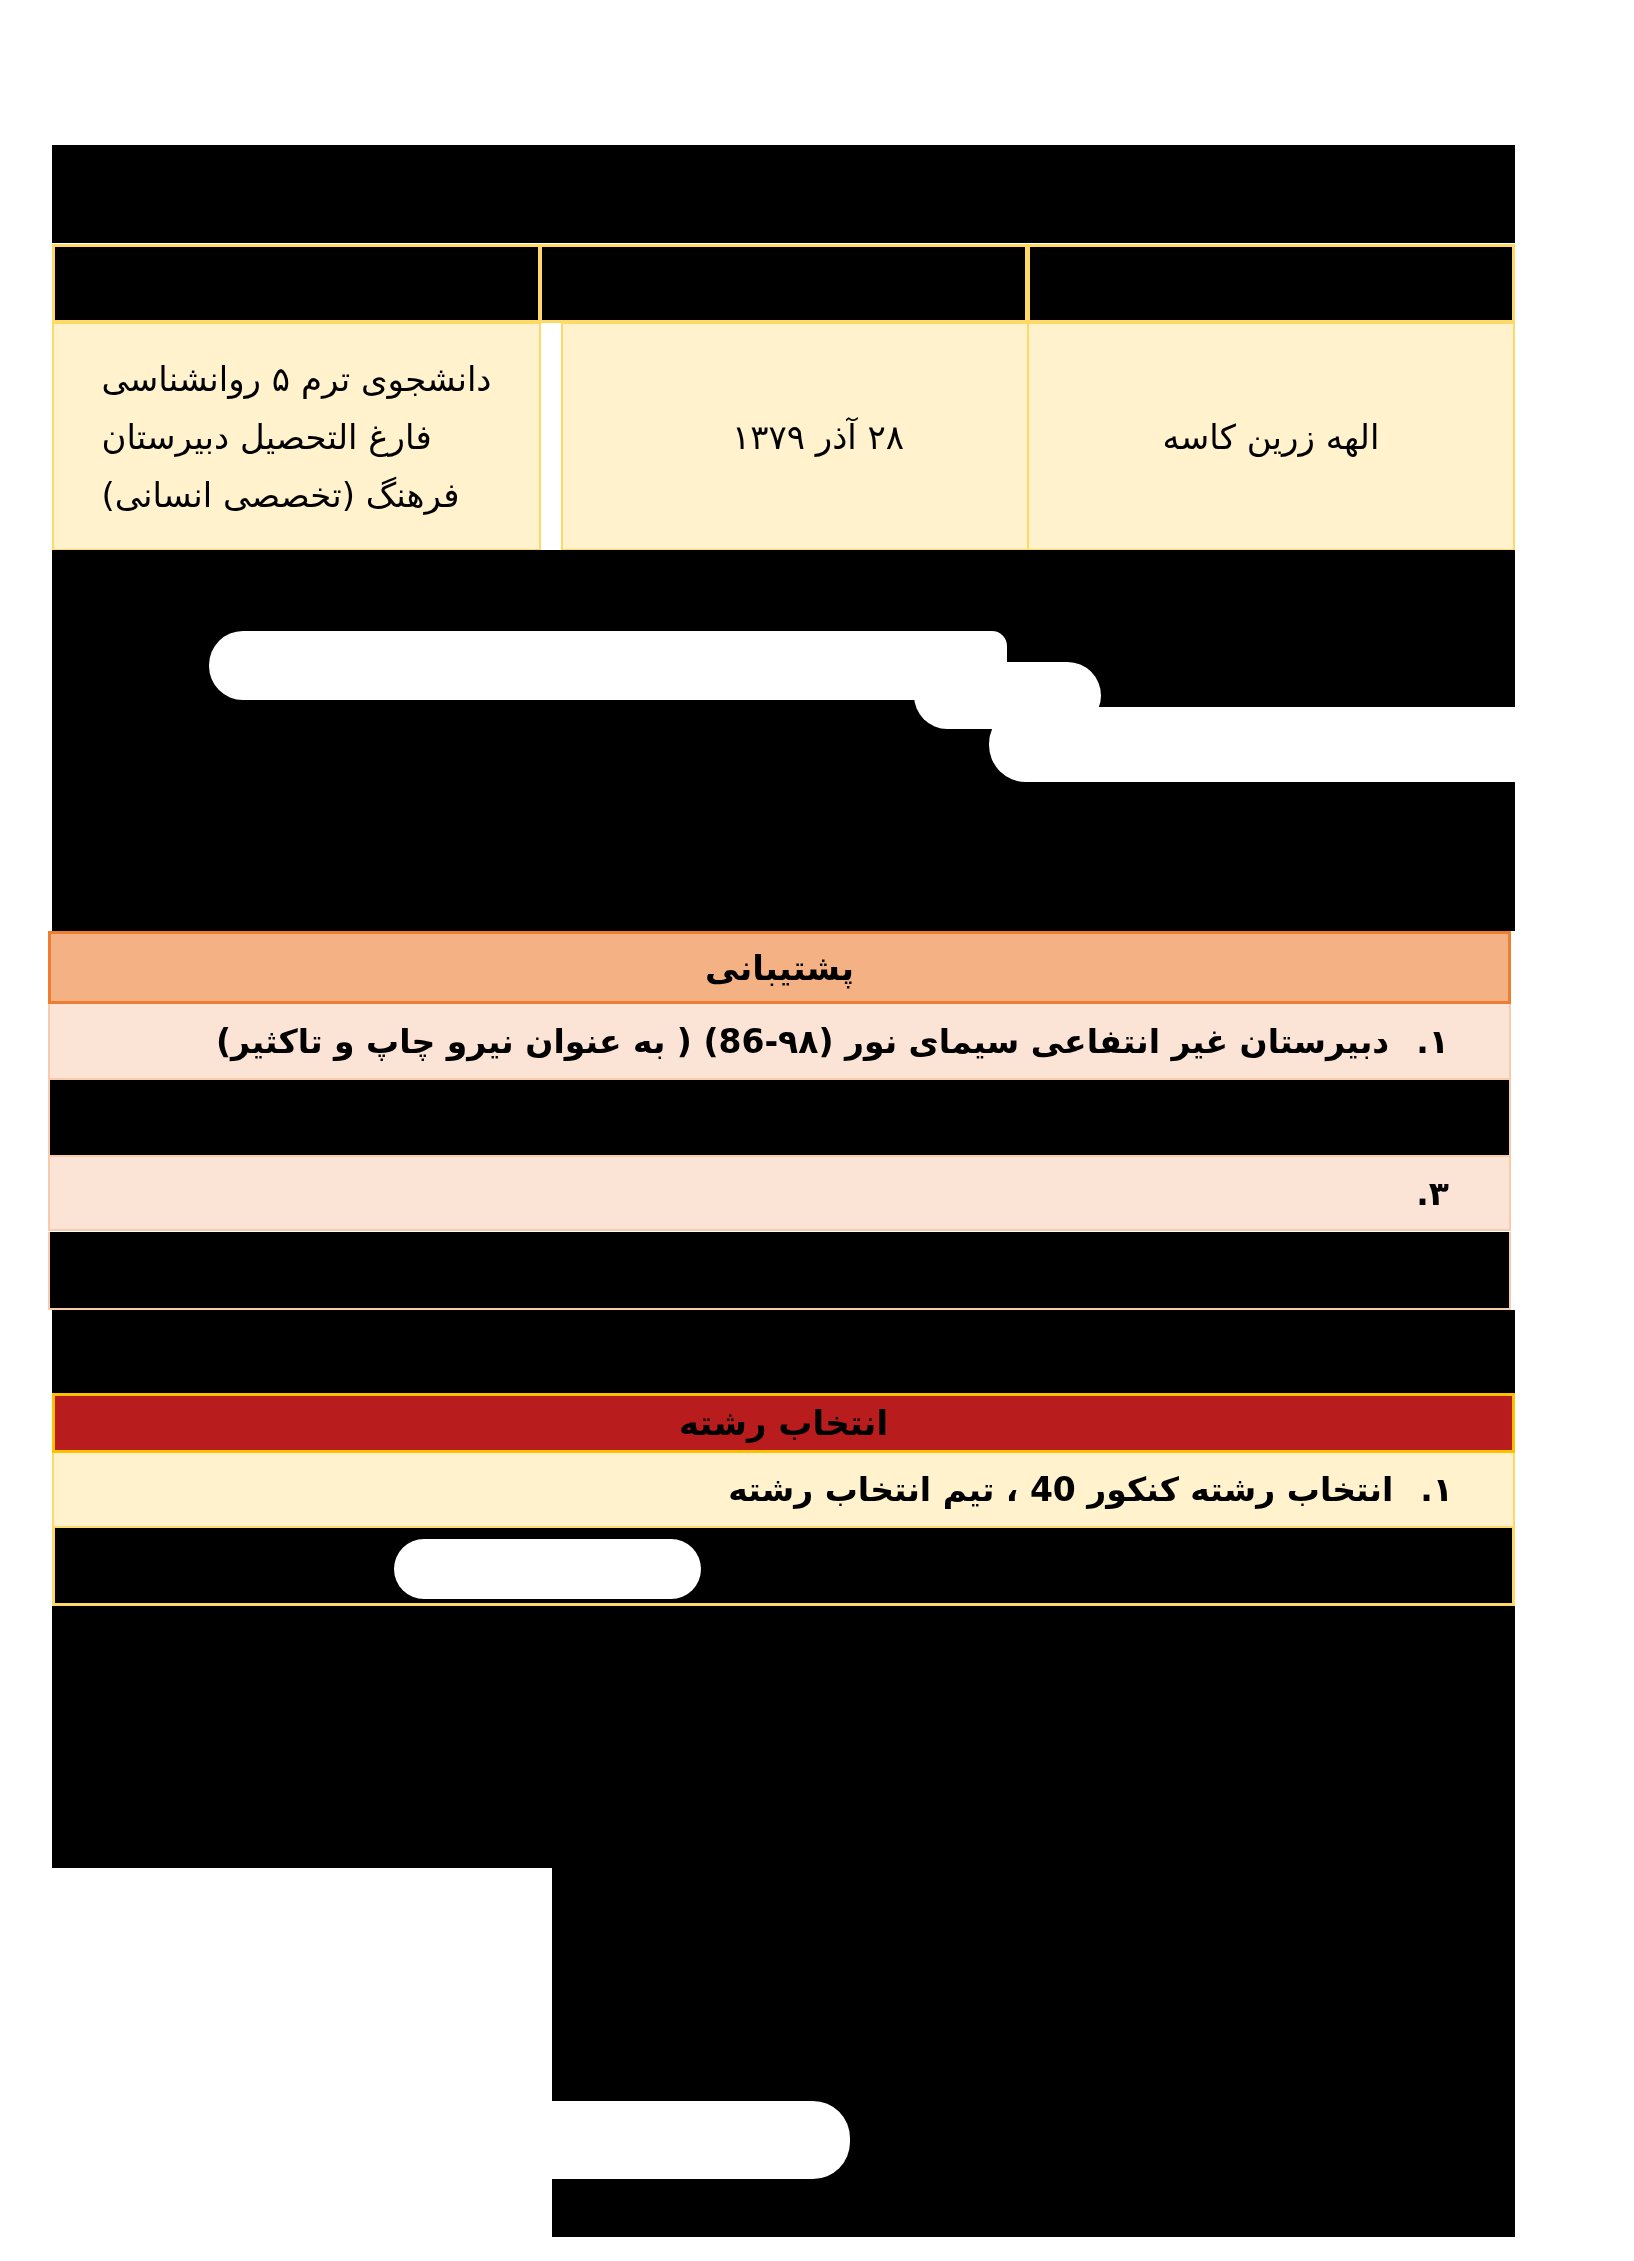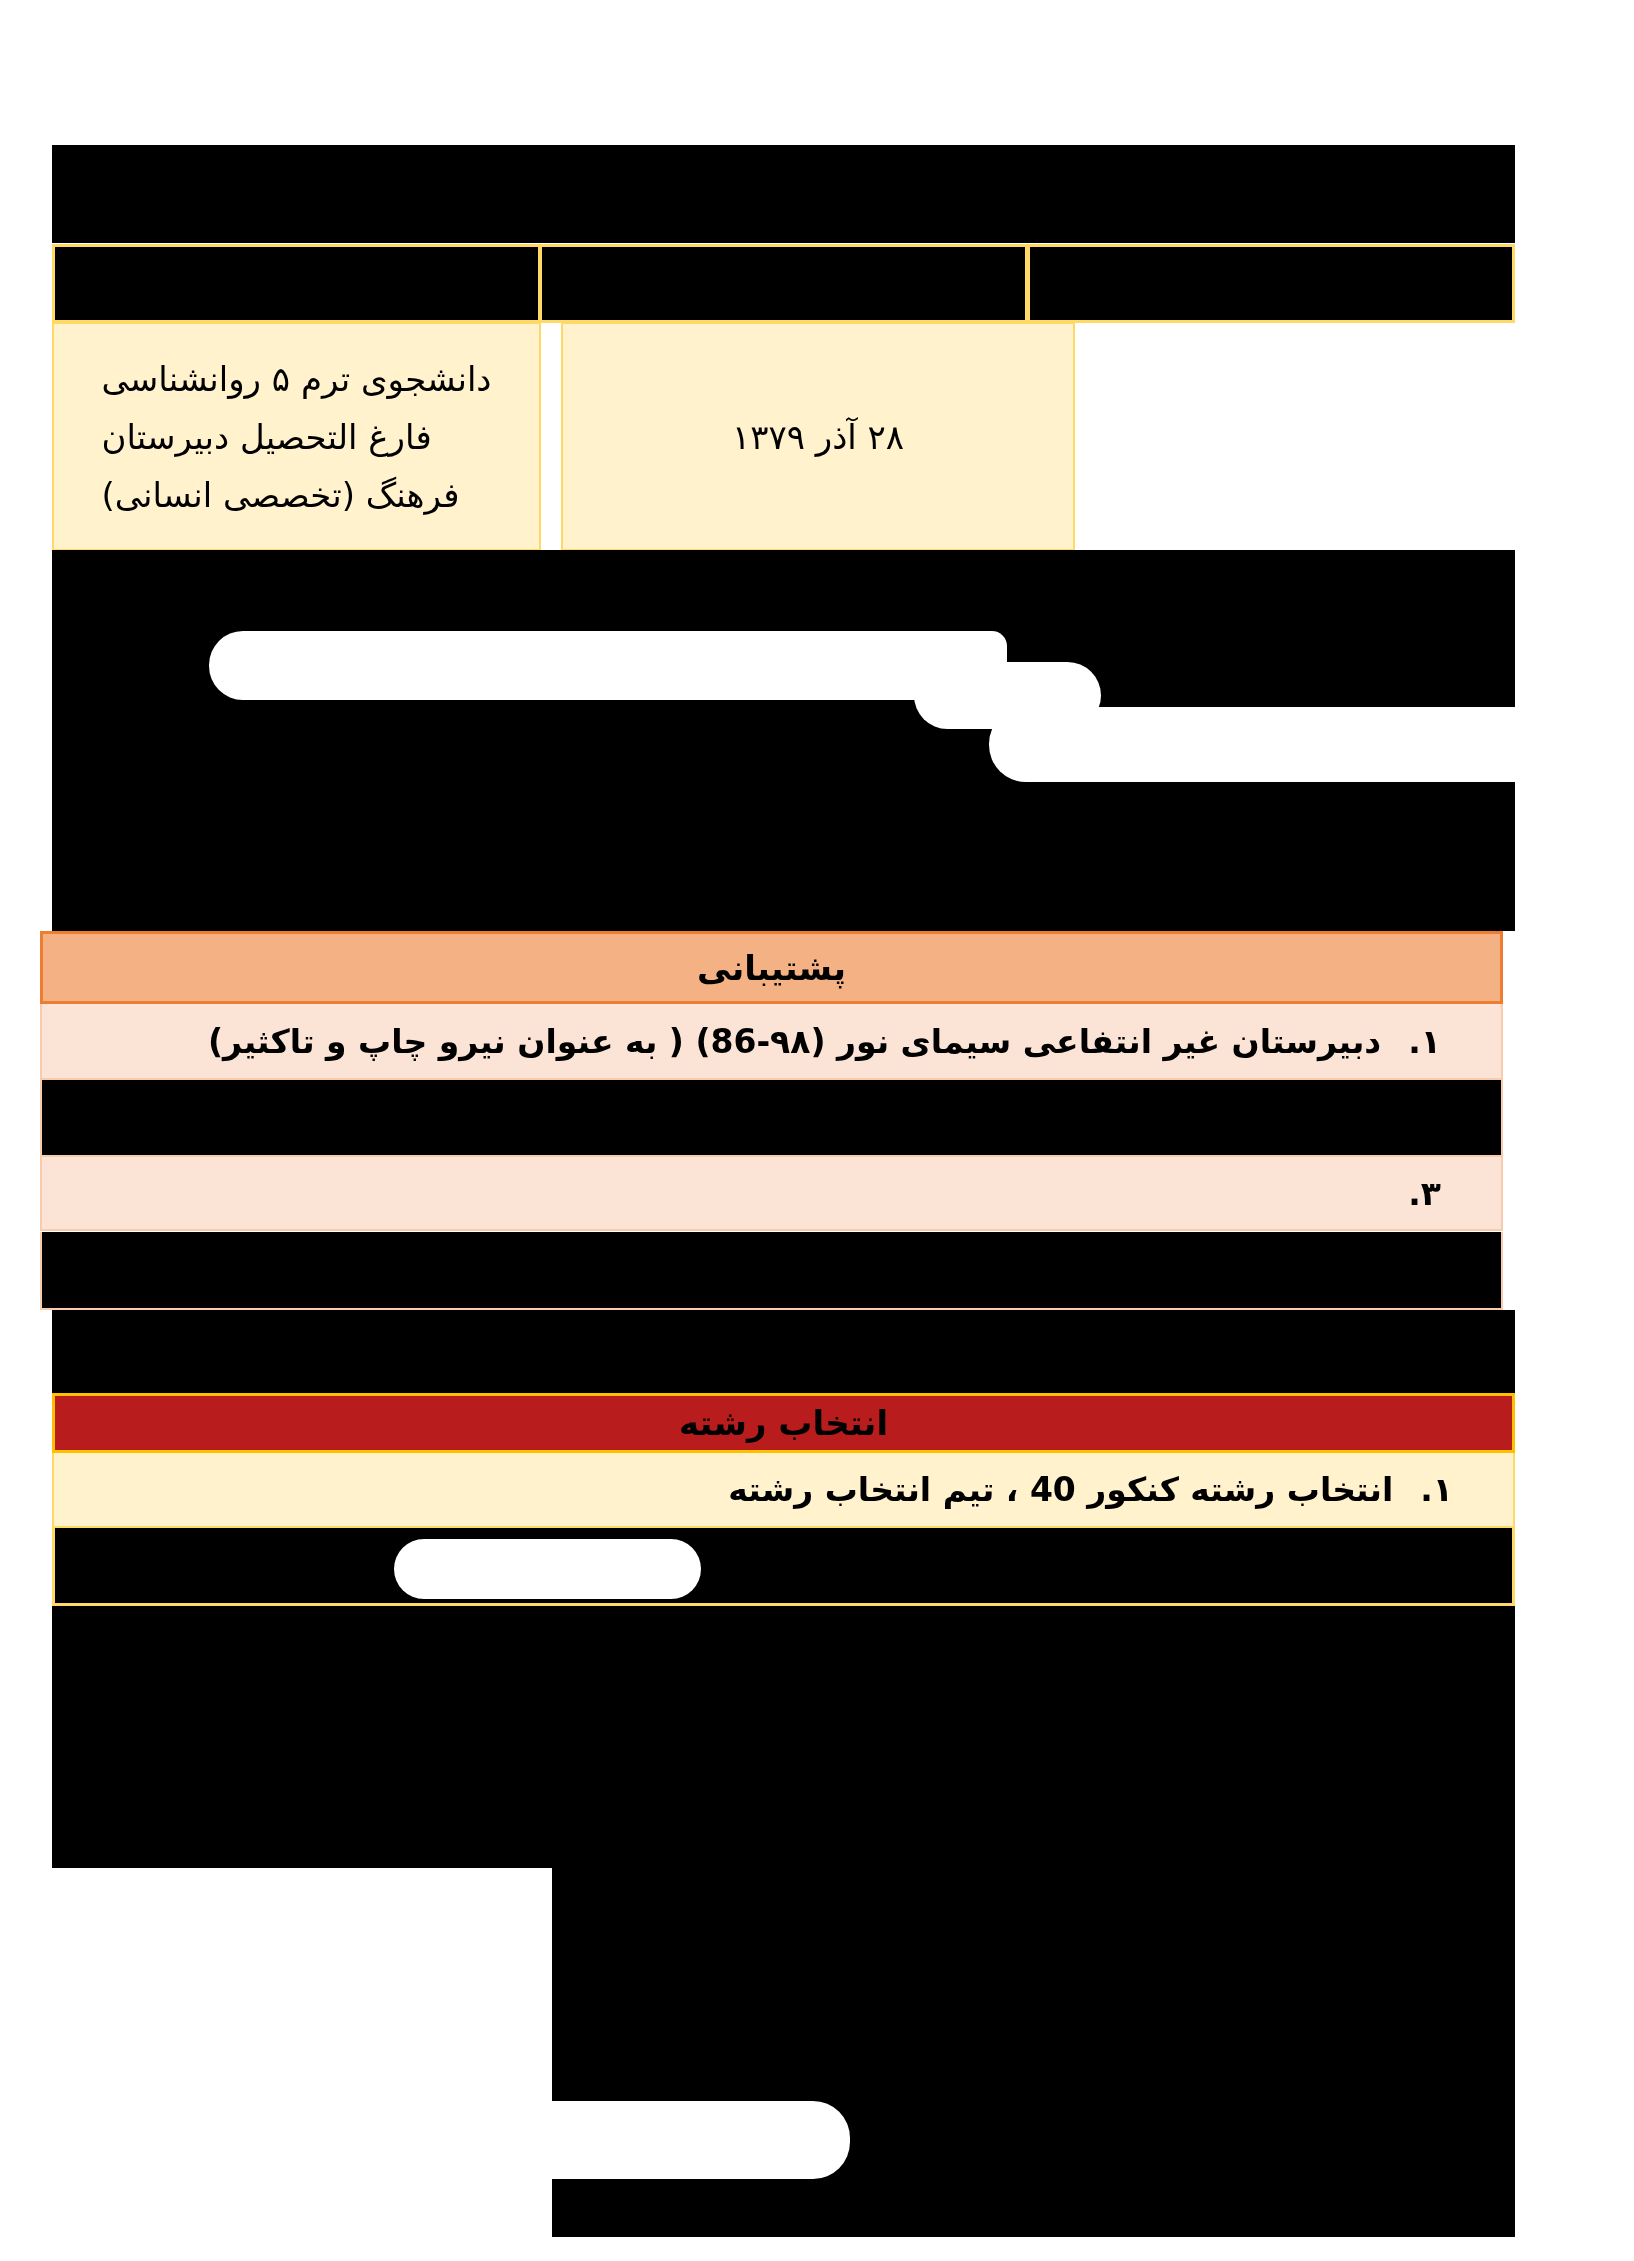--- a/index.html
+++ b/index.html
@@ -28,29 +28,32 @@
   <div class="abs ycell cell" style="left:0;top:78px;width:489px;height:229px;">
     <div class="txt-data">
       <div>دانشجوی ترم ۵ روانشناسی</div>
       <div>فارغ التحصیل دبیرستان</div>
       <div>فرهنگ (تخصصی انسانی)</div>
     </div>
   </div>
   <div class="abs ycell cell" style="left:509px;top:78px;width:514px;height:229px;">
     <span class="txt-data">۲۸ آذر ۱۳۷۹</span>
   </div>
+  <div class="abs ycell cell" style="left:975px;top:78px;width:488px;height:229px;">
+    <span class="txt-data">الهه زرین کاسه</span>
+  </div>
 </div>
 
 <div class="abs black" style="left:52px;top:550px;width:1463px;height:381px;">
   <div class="blob" style="left:157px;top:81px;width:798px;height:69px;border-radius:34px 15px 15px 34px;"></div>
   <div class="blob" style="left:862px;top:112px;width:187px;height:67px;border-radius:34px;"></div>
   <div class="blob" style="left:937px;top:157px;width:526px;height:75px;border-radius:37px 0 0 37px;"></div>
 </div>
 
-<div class="abs" style="left:40px;top:931px;width:1463px;height:379px;padding-left:14px;">
+<div class="abs" style="left:48px;top:931px;width:1463px;height:379px;padding-left:14px;">
   <div class="abs sec-head" style="left:0;top:0;width:1463px;height:73px;background:#F4B183;border:3px solid #ED7D31;">
     <span>پشتیبانی</span>
   </div>
   <div class="abs row" style="left:0;top:73px;width:1463px;height:76px;background:#FBE4D5;border:2.2px solid #F8CBAD;border-top:none;">
     <span class="num">۱.</span>
     <span>دبیرستان  غیر انتفاعی سیمای نور (۹۸-86) ( به عنوان نیرو چاپ و تاکثیر)</span>
   </div>
   <div class="abs black" style="left:0;top:149px;width:1463px;height:75px;border-left:2.2px solid #F8CBAD;border-right:2.2px solid #F8CBAD;"></div>
   <div class="abs row" style="left:0;top:224px;width:1463px;height:76px;background:#FBE4D5;border:2.2px solid #F8CBAD;">
     <span class="num">۳.</span>

